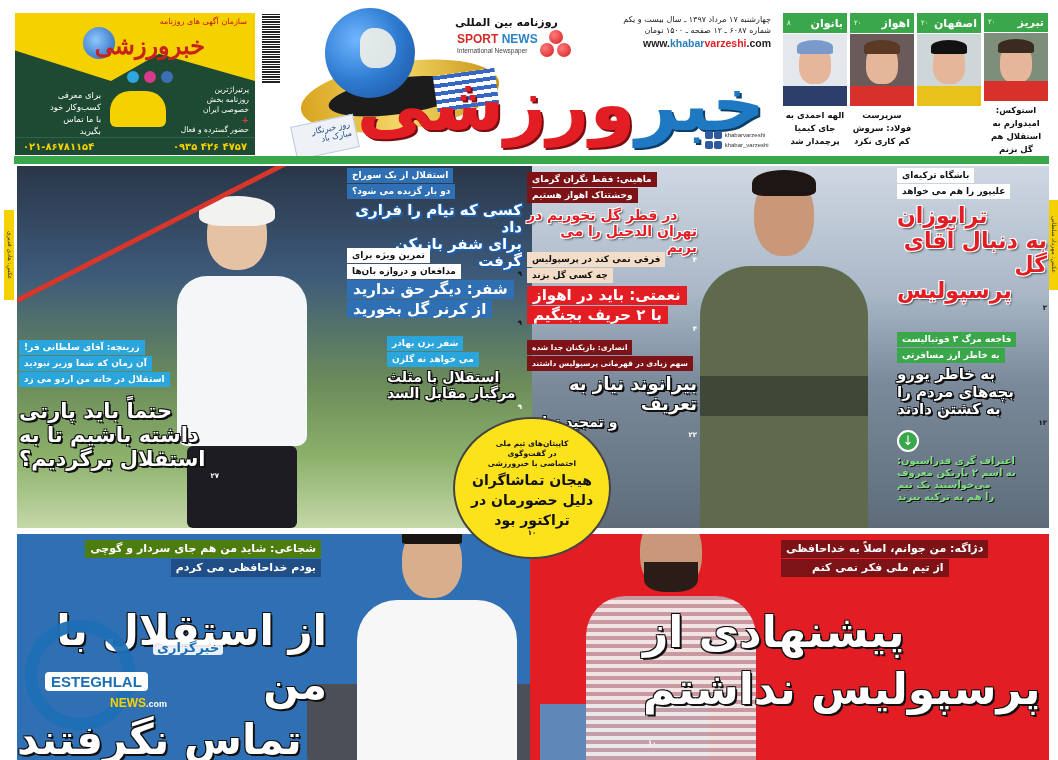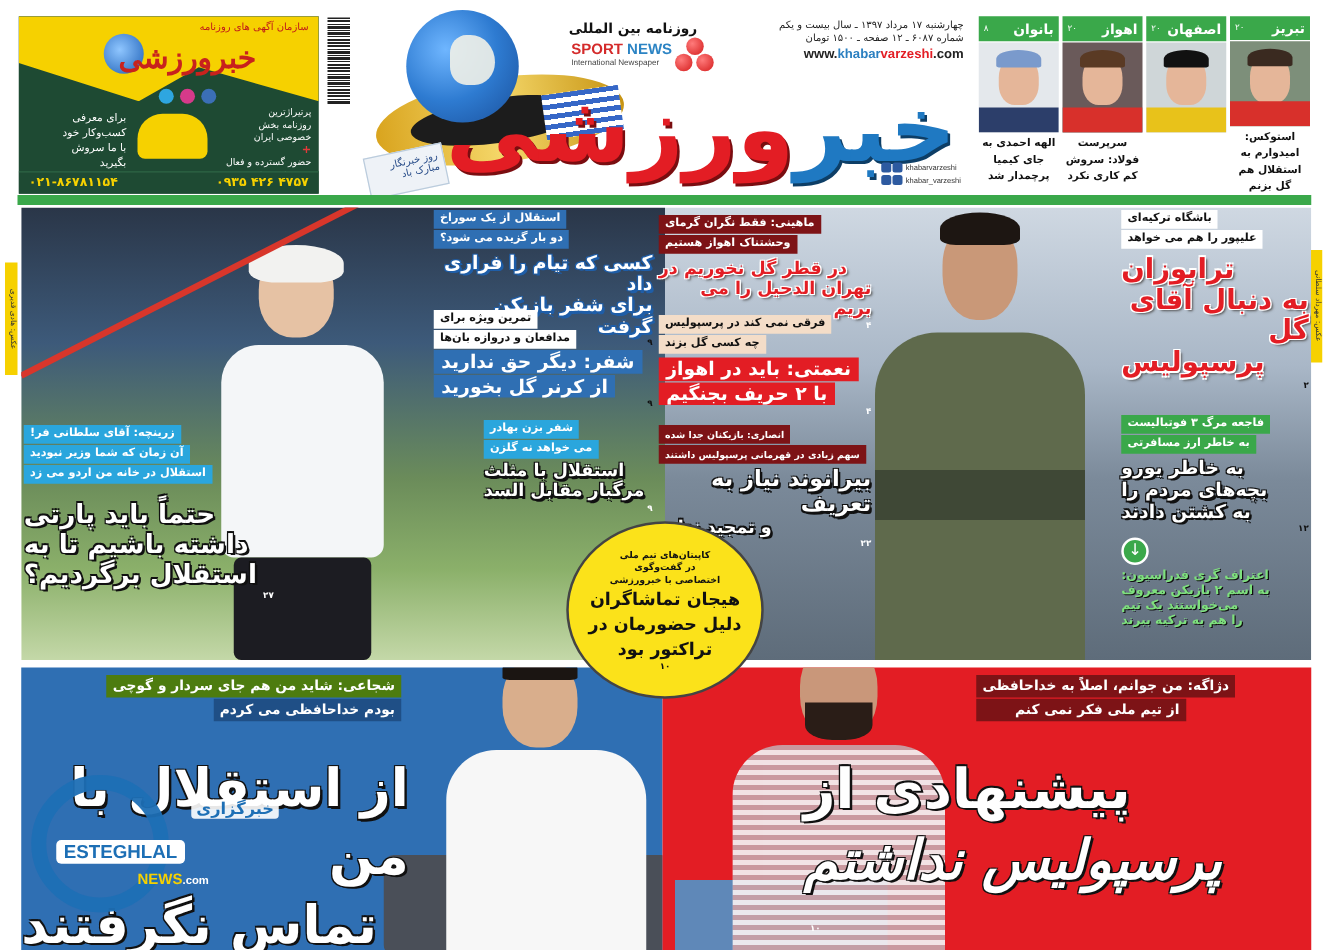--- a/index.html
+++ b/index.html
@@ -148,21 +148,21 @@
     <div class="ad-logo rtl">خبرورزشی</div>
     <div class="socials">
       <span style="background:#2ea6e0"></span>
       <span style="background:#d63a8a"></span>
       <span style="background:#3b6fb6"></span>
     </div>
     <div class="hand"></div>
     <div class="left-txt rtl">
       <div>برای معرفی</div>
       <div>کسب‌وکار خود</div>
-      <div>با ما سروش</div>
+      <div>با ما تماس</div>
       <div>بگیرید</div>
     </div>
     <div class="right-txt rtl">
       <div>پرتیراژترین</div>
       <div>روزنامه بخش</div>
       <div>خصوصی ایران</div>
       <div class="plus">+</div>
       <div>حضور گسترده و فعال</div>
       <div>در فضای مجازی</div>
     </div>
@@ -391,21 +391,21 @@
     <div class="body"></div>
       <div class="head"></div>
       <div class="beard"></div>
   </div>
   <div class="block" style="right:8px; top:6px; width:260px;">
     <span class="tag tag-maroon" style="font-size:11px; line-height:16px;">دژاگه: من جوانم، اصلاً به خداحافظی</span>
     <span class="tag tag-maroon" style="font-size:11px; line-height:16px;padding-left:31px;">از تیم ملی فکر نمی کنم</span>
   </div>
   <div class="block" style="right:6px; top:70px; width:400px;">
     <div class="hl hl-white-outline" style="font-size:44px; line-height:56px;">پیشنهادی از</div>
-    <div class="hl hl-white-outline" style="font-size:44px; line-height:56px;font-style:italic;">پرسپولیس نداشتم</div>
+    <div class="hl hl-white-outline" style="font-size:44px; line-height:56px;">پرسپولیس نداشتم</div>
   </div>
   <span class="pg pg-w abs" style="left:118px; top:205px;">۱۰</span>
 </div>
 
 <div id="esteghlal-wm">
   <div class="ring"></div>
   <div class="fa">خبرگزاری</div>
   <div class="en">ESTEGHLAL</div>
   <div class="news"><span>NEWS</span><span class="com">.com</span></div>
 </div>

